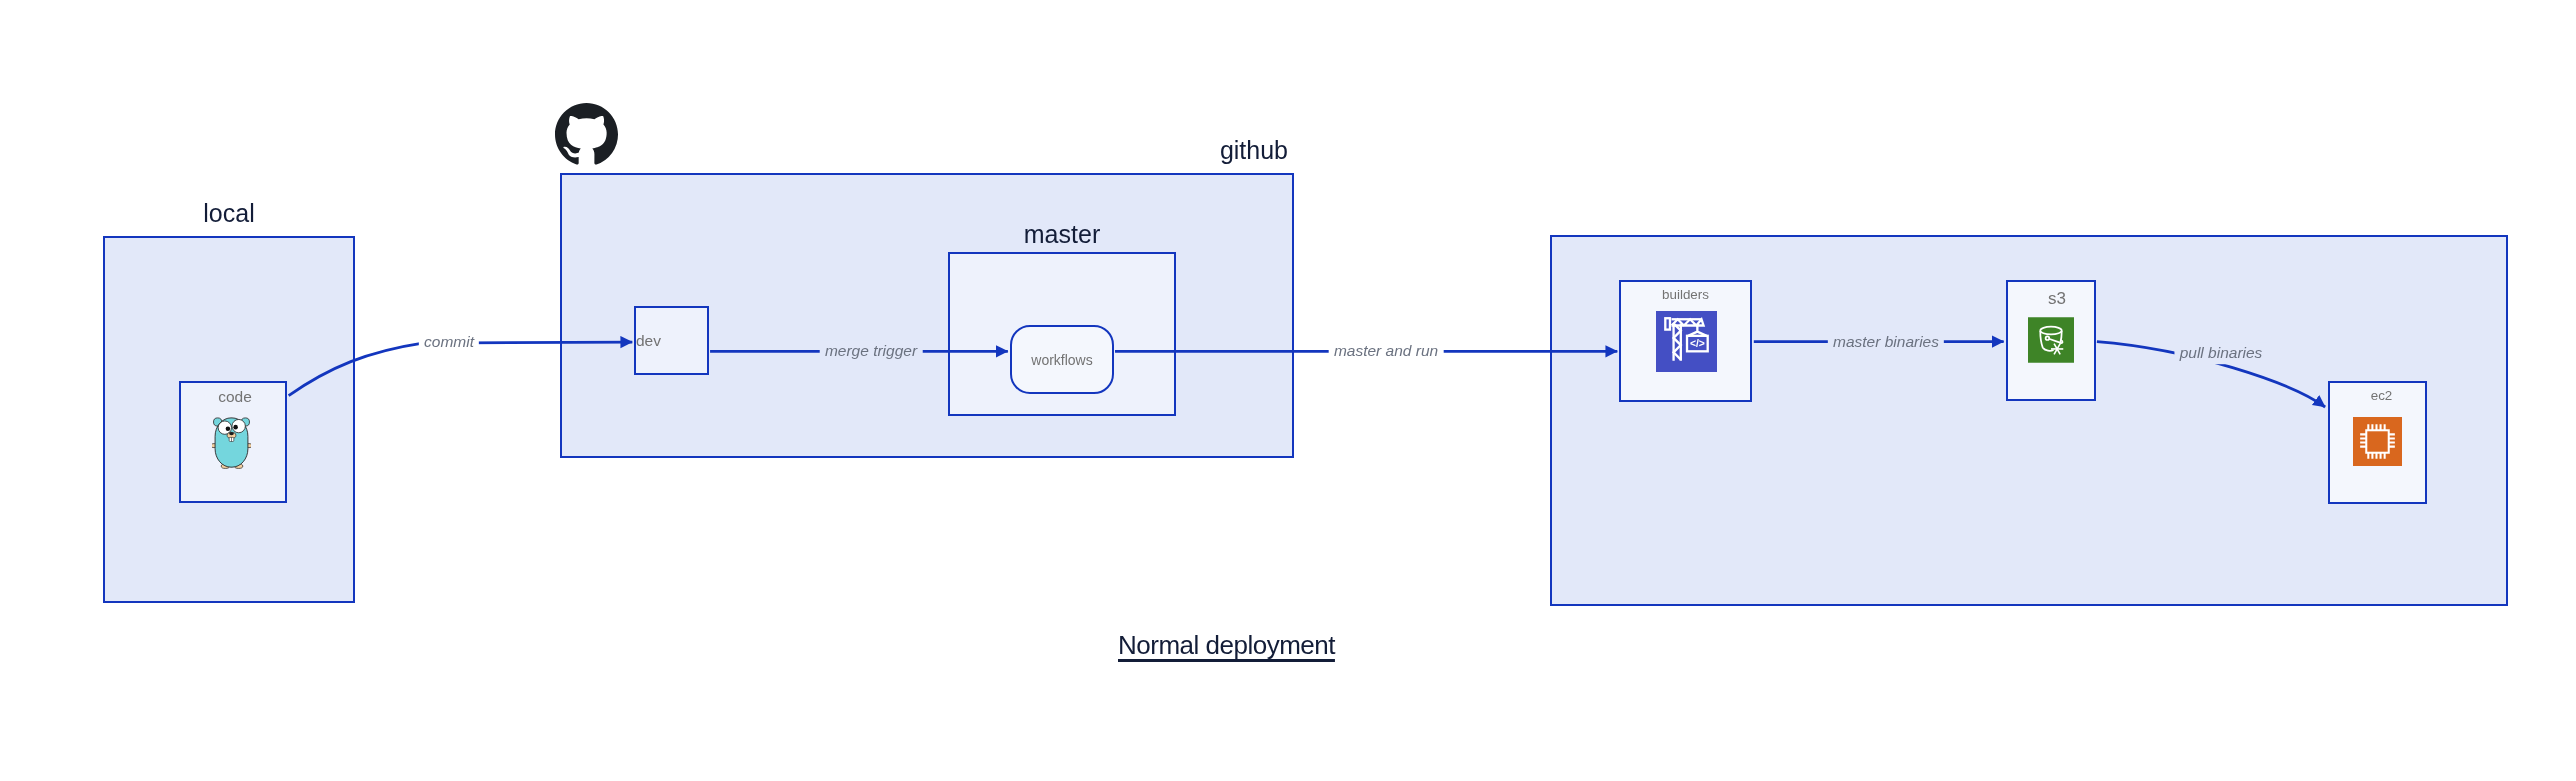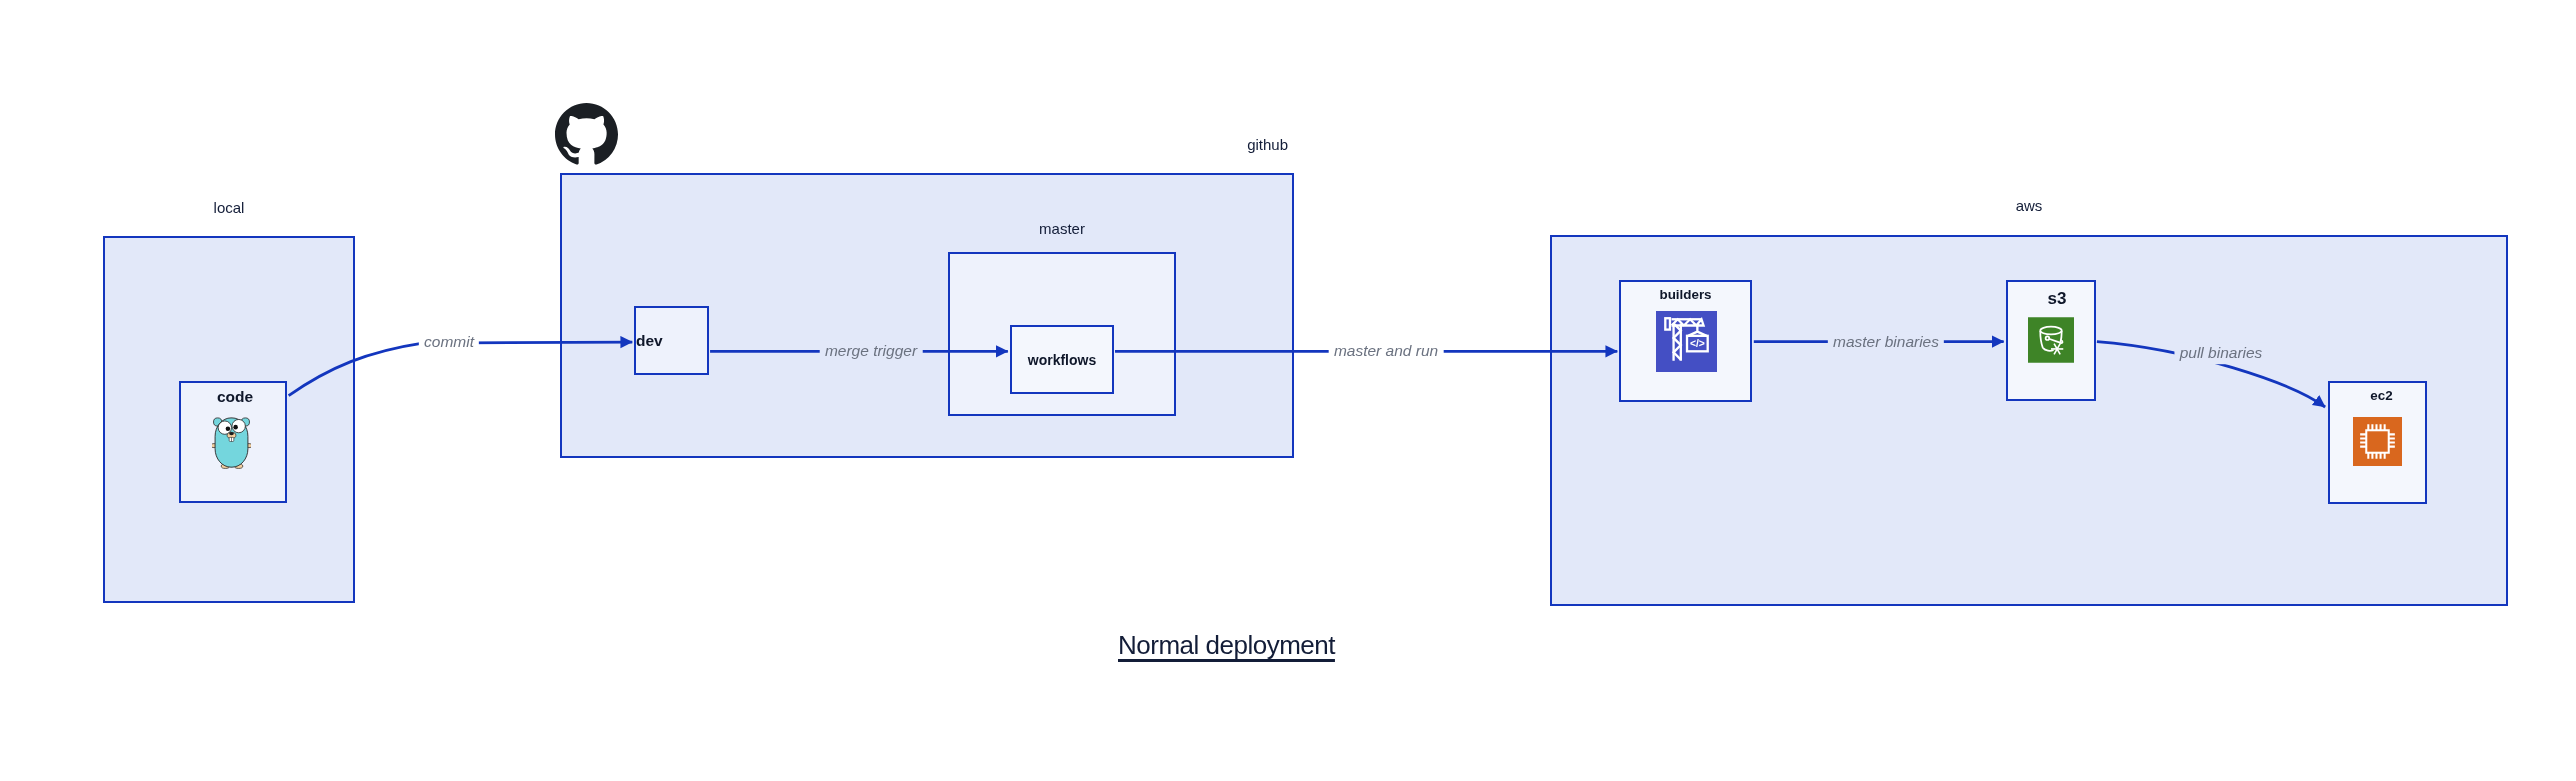--- a/index.html
+++ b/index.html
@@ -10,25 +10,25 @@
   .group-box{
     position:absolute;background:#e2e8f9;border:2.6px solid #1336be;box-sizing:border-box;
   }
   .mid-box{
     position:absolute;background:#eef2fc;border:2.6px solid #1336be;box-sizing:border-box;
   }
   .leaf-box{
     position:absolute;background:#f4f7fd;border:2.6px solid #1336be;box-sizing:border-box;
   }
   .group-label{
-    position:absolute;color:#131d38;font-size:15px;line-height:1.1;
+    position:absolute;color:#131d38;font-size:25px;line-height:1.1;
     text-align:center;white-space:nowrap;
   }
   .node-label{
-    position:absolute;color:#0f172a;font-weight:bold;text-align:center;white-space:nowrap;
+    position:absolute;color:#737373;font-weight:normal;text-align:center;white-space:nowrap;
   }
   .edge-label{
     position:absolute;transform:translate(-50%,-50%);
     font-style:italic;color:#6b7280;font-size:15.5px;line-height:1.2;
     padding:1.5px 5.2px;white-space:nowrap;z-index:30;
   }
   .bg-white{background:#ffffff;}
   .bg-group{background:#e2e8f9;}
   #arrow-layer{position:absolute;left:0;top:0;z-index:20;pointer-events:none;}
   .icon-abs{position:absolute;z-index:15;}
@@ -46,30 +46,29 @@
   <div class="group-box" style="left:103px;top:236px;width:252px;height:367px;"></div>
   <div class="group-label" style="left:103px;top:200px;width:252px;">local</div>
 
   <div class="group-box" style="left:560px;top:173px;width:734px;height:285px;"></div>
   <div class="group-label" style="left:560px;top:137px;width:728px;text-align:right;">github</div>
 
   <div class="mid-box" style="left:948px;top:252px;width:228px;height:164px;"></div>
   <div class="group-label" style="left:948px;top:221px;width:228px;text-align:center;">master</div>
 
   <div class="group-box" style="left:1550px;top:235px;width:958px;height:371px;"></div>
-  <div class="group-label" style="left:1550px;top:198px;width:958px;">aws</div>
 
   <div class="mid-box" style="left:179px;top:381px;width:108px;height:122px;"></div>
   <div class="node-label" style="left:179px;top:388px;width:112px;font-size:15.5px;">code</div>
 
   <div class="mid-box" style="left:634px;top:306px;width:75px;height:69px;display:flex;align-items:center;">
     <span class="node-label" style="position:static;font-size:15.5px;">dev</span>
   </div>
 
-  <div class="leaf-box" style="left:1010px;top:325px;width:104px;height:69px;display:flex;align-items:center;justify-content:center;">
+  <div class="leaf-box" style="left:1010px;top:325px;width:104px;height:69px;display:flex;align-items:center;justify-content:center;border-radius:20px;">
     <span class="node-label" style="position:static;font-size:14px;">workflows</span>
   </div>
 
   <div class="leaf-box" style="left:1619px;top:280px;width:133px;height:122px;"></div>
   <div class="node-label" style="left:1619px;top:287px;width:133px;font-size:13.4px;">builders</div>
 
   <div class="leaf-box" style="left:2006px;top:280px;width:90px;height:121px;"></div>
   <div class="node-label" style="left:2006px;top:289px;width:102px;font-size:17px;">s3</div>
 
   <div class="leaf-box" style="left:2328px;top:381px;width:99px;height:123px;"></div>

